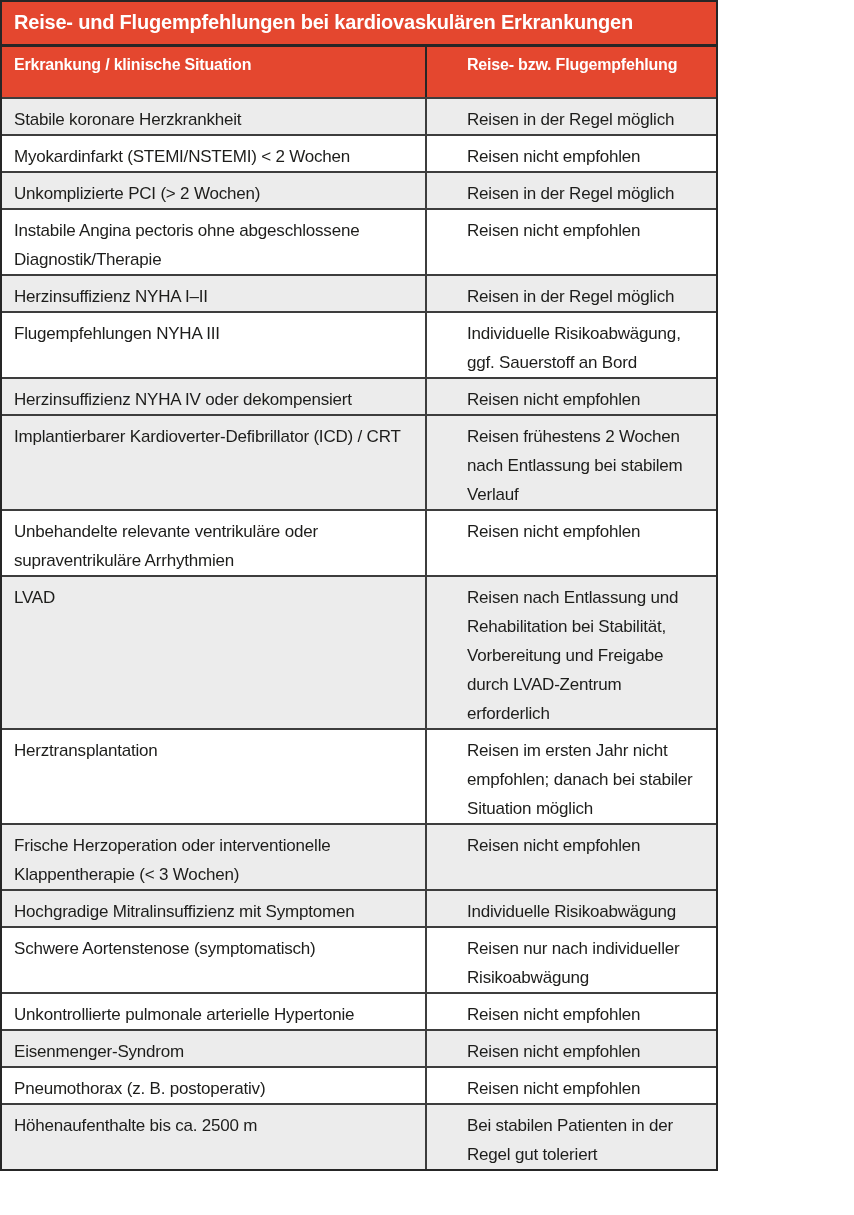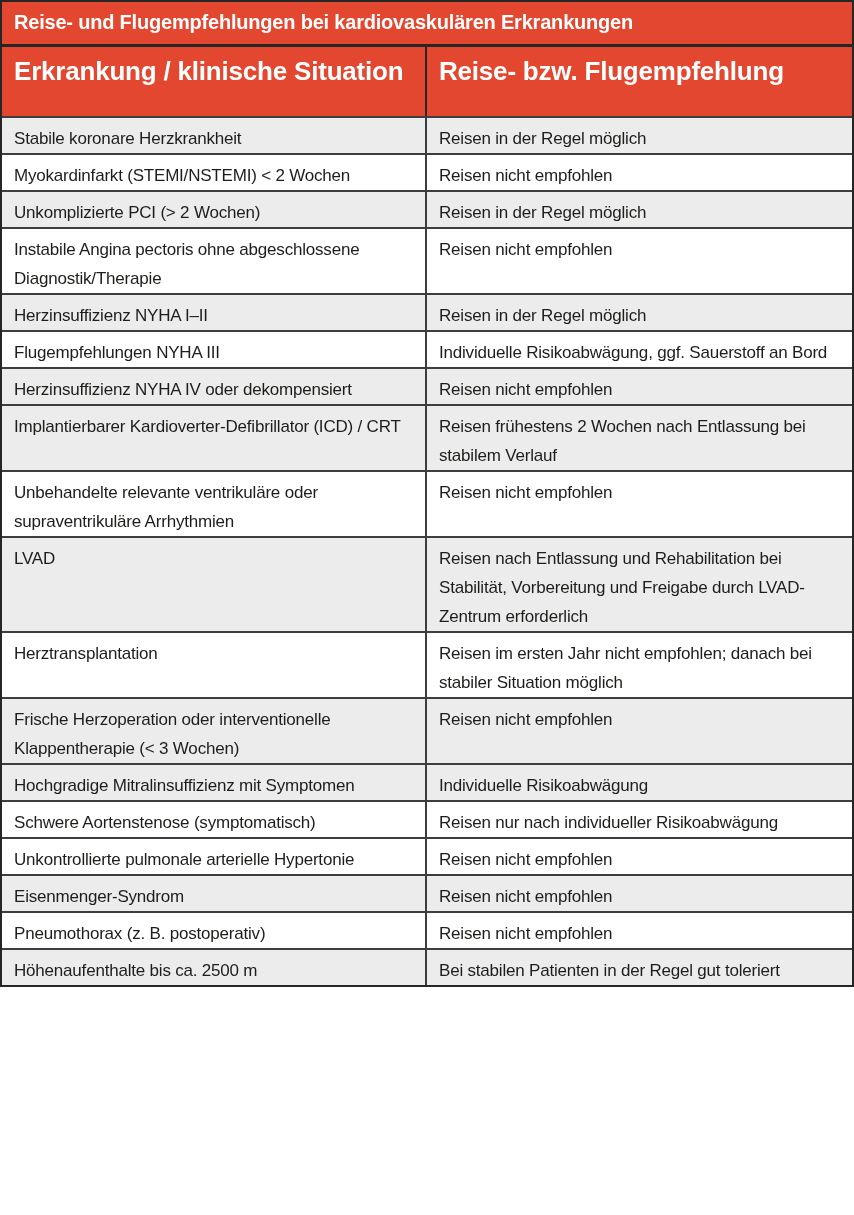--- a/index.html
+++ b/index.html
@@ -6,57 +6,58 @@
     margin: 0;
     padding: 0;
     background: #ffffff;
   }
   body {
     width: 854px;
     font-family: "Liberation Sans", sans-serif;
     -webkit-font-smoothing: antialiased;
   }
   .tbl {
-    width: 854px;
+    width: 718px;
     box-sizing: border-box;
     border: 2px solid var(--border-dark, #262626);
     background: #ffffff;
   }
   .title-bar {
     background: var(--red, #E4472F);
     color: var(--header-text, #ffffff);
     font-size: 20px;
     font-weight: bold;
     letter-spacing: -0.2px;
     padding: 9px 12px 10px 12px;
     border-bottom: 3px solid var(--border-dark, #262626);
   }
   .head-row {
     display: flex;
     background: var(--red, #E4472F);
   }
   .head-row .cell {
     color: var(--header-text, #ffffff);
-    font-size: 26px;
+    font-size: 16px;
     font-weight: bold;
     letter-spacing: -0.2px;
-    padding: 9px 12px 29px 12px;
+    padding: 9px 12px 23px 12px;
   }
   .cell.left {
     width: 425px;
     box-sizing: border-box;
     border-right: 2px solid var(--grid-line, #3D3D3D);
     flex: 0 0 auto;
   }
   .head-row .cell.left {
     border-right: 2px solid var(--border-dark, #262626);
   }
   .cell.right {
     flex: 1 1 auto;
     min-width: 0;
+    margin-left: 28px;
   }
   .row {
     display: flex;
     border-top: 2px solid var(--grid-line, #3D3D3D);
     background: var(--row-white, #ffffff);
   }
   .row.alt {
     background: var(--row-alt, #ECECEC);
   }
   .row .cell {

